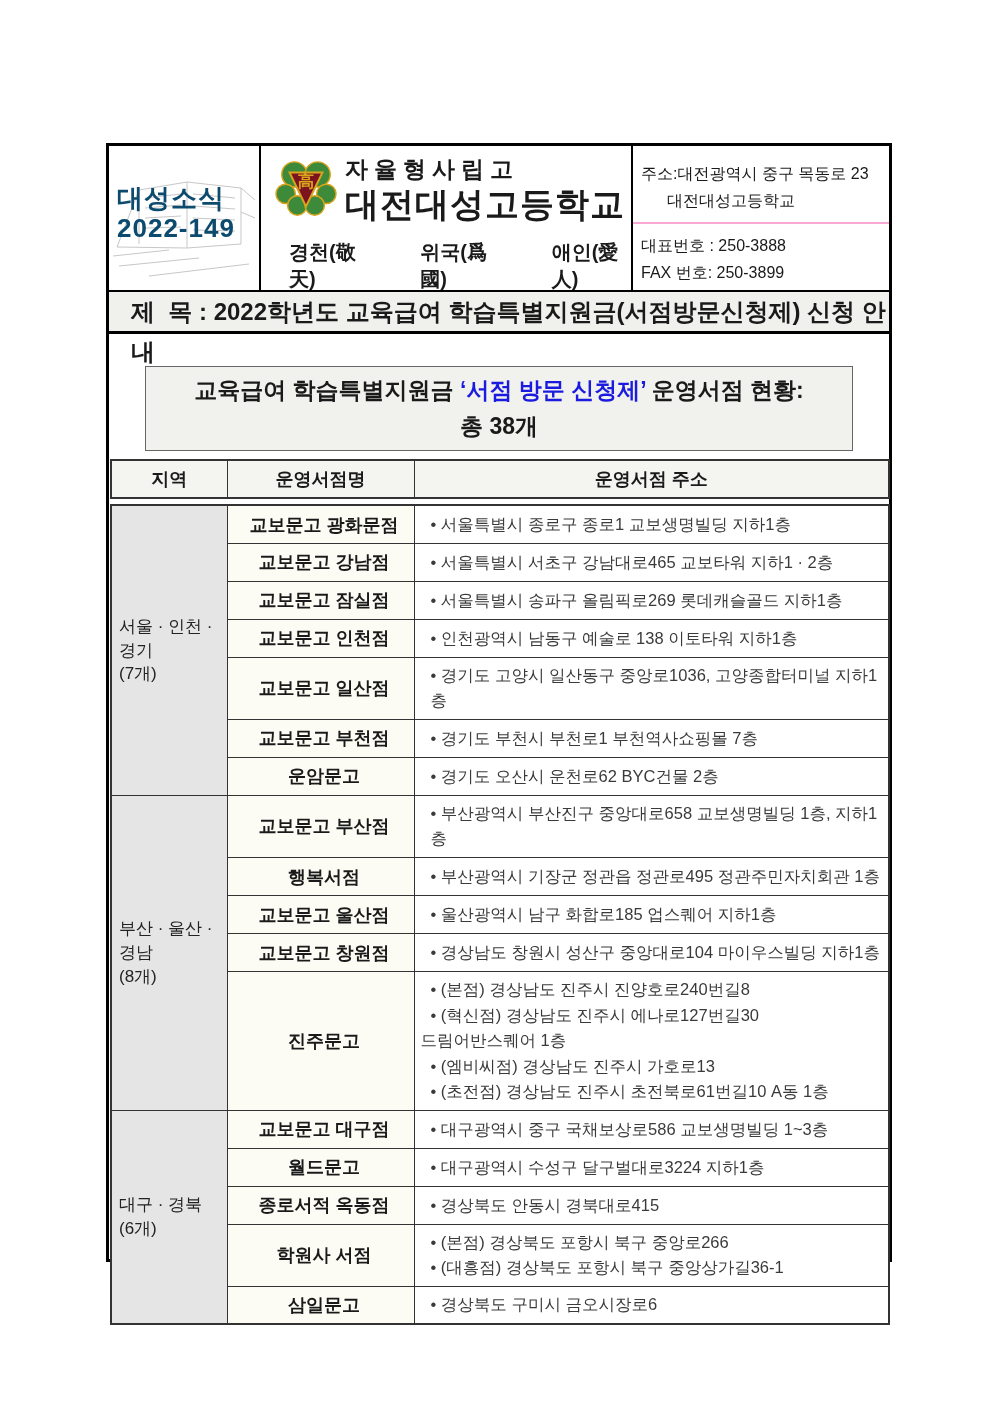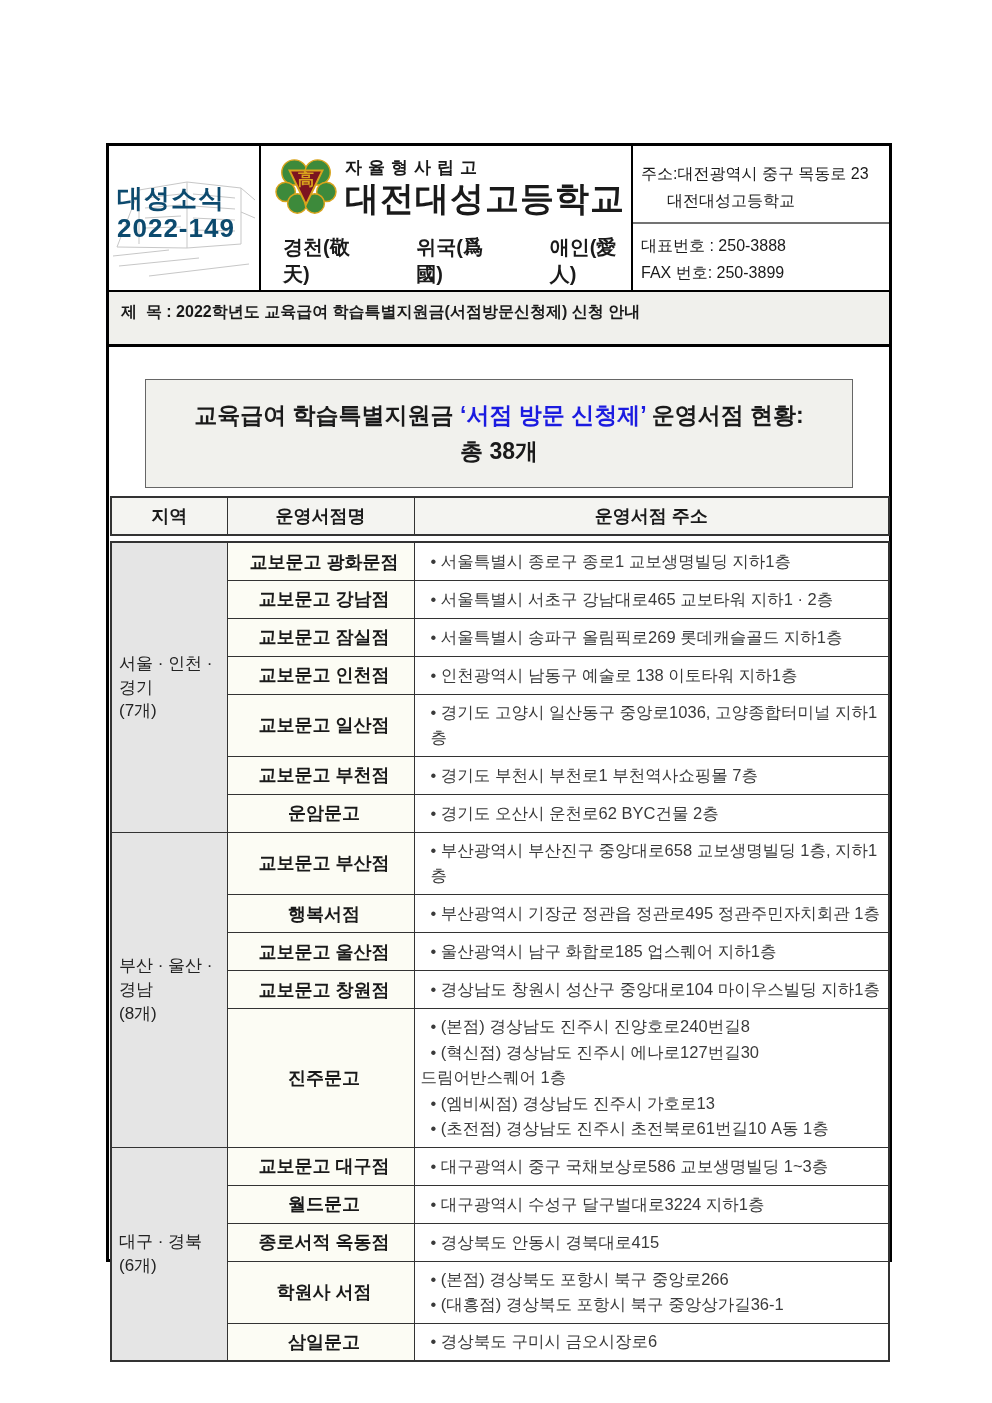--- a/index.html
+++ b/index.html
@@ -16,36 +16,36 @@
   
   .masthead { display:flex; height:146px; border-bottom:2px solid #000; }
   .m-left { width:152px; border-right:2px solid #000; position:relative; overflow:hidden; }
   .m-left .sketch { position:absolute; left:0; top:6px; }
   .m-left .overlay { position:absolute; left:8px; top:38px; line-height:1.15;
       font-size:26px; font-weight:600; color:#0c4a6e; letter-spacing:1px; }
   .m-center { flex:1; border-right:2px solid #000; padding:8px 0 0 10px; }
   .school-line { display:flex; align-items:center; }
   .logo { margin:2px 8px 0 4px; flex:0 0 auto; }
   .school-names { display:flex; flex-direction:column; }
-  .school-type { font-size:17px; font-weight:bold; letter-spacing:6px; margin-bottom:2px; }
+  .school-type { font-size:23px; font-weight:bold; letter-spacing:6px; margin-bottom:2px; }
   .school-name { font-size:34px; font-weight:bold; letter-spacing:1px; line-height:1.05; }
-  .motto { display:flex; gap:52px; margin:16px 0 0 12px; font-weight:bold; font-size:20px; }
+  .motto { display:flex; gap:52px; margin:16px 0 0 18px; font-weight:bold; font-size:20px; }
   .m-right { width:256px; display:flex; flex-direction:column; font-size:16px; }
-  .m-right .addr { flex:1.15; border-bottom:2px solid #737373; padding:14px 4px 4px 8px; line-height:1.7; }
+  .m-right .addr { flex:1.15; border-bottom:2px solid #f9a8d4; padding:14px 4px 4px 8px; line-height:1.7; }
   .m-right .addr .indent { padding-left:26px; }
   .m-right .phone { flex:1; padding:8px 4px 4px 8px; line-height:1.7; }
   
   .title-row {
-    height:55px; line-height:40px; background:#f0f0ec; border-bottom:3px solid #000;
-    font-weight:bold; font-size:16px; padding-left:12px; white-space:pre-wrap;
+    height:42px; line-height:40px; background:#f0f0ec; border-bottom:3px solid #000;
+    font-weight:bold; font-size:24px; padding-left:22px; white-space:pre-wrap;
   }
   
   .summary-box {
     width:708px; margin:32px auto 0; border:1px solid #666; background:#f1f1ed;
-    text-align:center; font-weight:bold; font-size:23px; line-height:1.55; padding:18px 4px;
+    text-align:center; font-weight:bold; font-size:23px; line-height:1.55; padding:6px 4px;
   }
   .summary-box .hl { color:var(--accent-blue,#1b1be0); }
   
   .table-wrap { margin:8px auto 0; width:778px; }
   table { border-collapse:collapse; width:100%; table-layout:fixed; }
   col.c1 { width:116px; } col.c2 { width:187px; } col.c3 { width:475px; }
   .head-table { border:2px solid #333; margin-bottom:5px; }
   .head-table th {
     background:#f4f4f1; font-size:18px; font-weight:bold; height:38px;
     border:1px solid #333; text-align:center;

